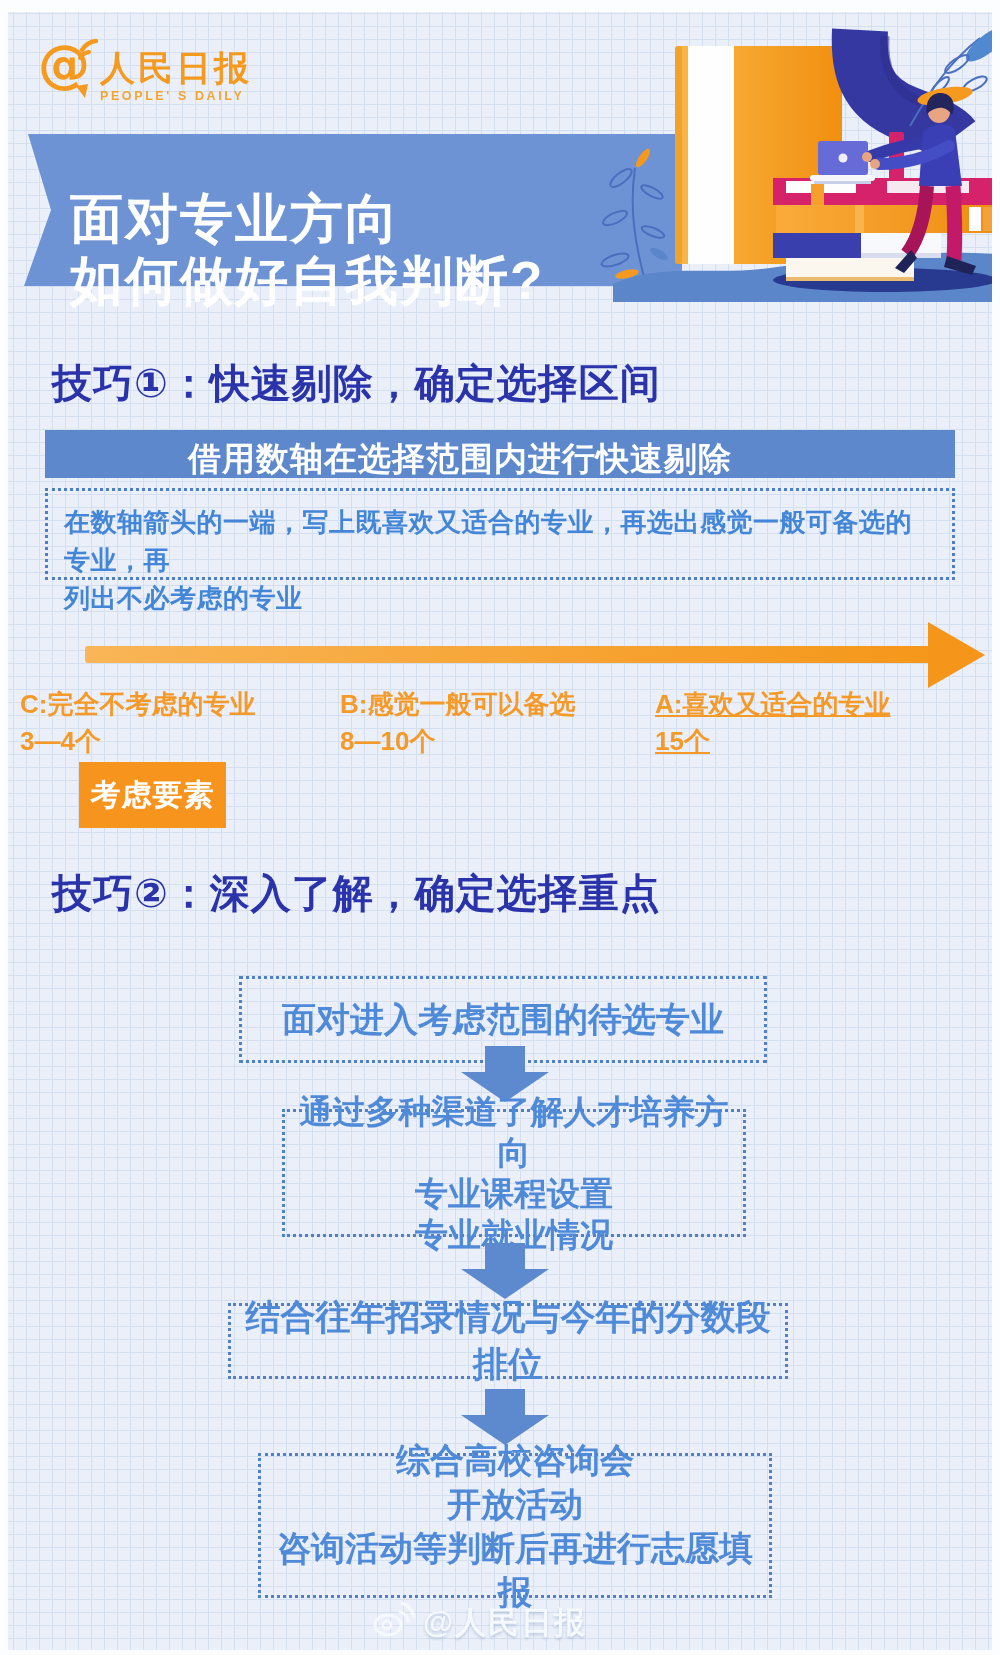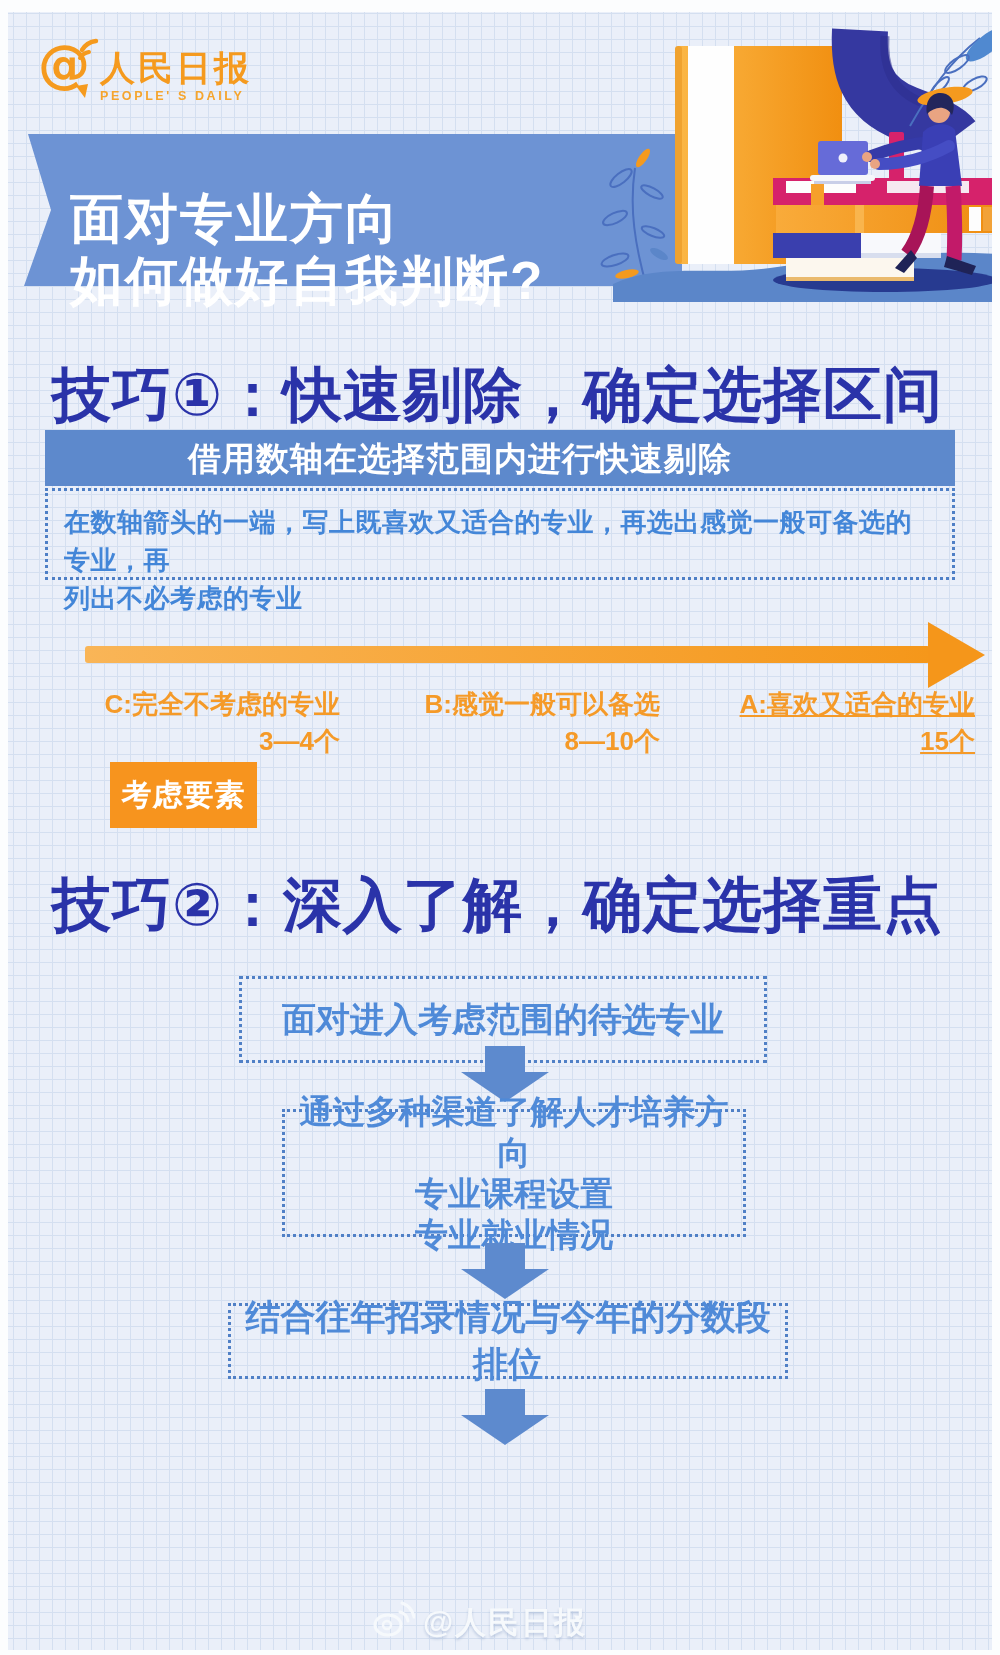--- a/index.html
+++ b/index.html
@@ -26,47 +26,47 @@
     left:24px; top:134px; width:658px; height:152px; background:#6d93d4; z-index:1;
     clip-path:polygon(4px 0, 100% 0, 100% 100%, 0 100%, 27px 50%);
   }
   .banner-text{left:70px; top:142px; z-index:3; color:#ffffff; font-weight:900; letter-spacing:2px;}
   .banner-text .l1{font-size:53px; line-height:62px;margin-top:46px;}
   .banner-text .l2{font-size:53px; line-height:62px;}
 
   .illus{left:555px; top:16px; z-index:2;}
 
   
-  .h-tip{left:52px; color:#2a33a9; font-size:59px; font-weight:900; letter-spacing:1px; z-index:4;}
+  .h-tip{left:52px; color:#2a33a9; font-size:40px; font-weight:900; letter-spacing:1px; z-index:4;}
   .h1{top:356px;}
   .h2{top:866px;}
 
   
   .strip{
-    left:45px; top:430px; width:910px; height:56px; background:#5d89cc;
+    left:45px; top:430px; width:910px; height:48px; background:#5d89cc;
     color:#fff; font-size:33px; font-weight:900; line-height:58px;
     text-align:center; padding-right:80px; box-sizing:border-box; letter-spacing:1px;
   }
   .notebox{
     left:45px; top:488px; width:910px; height:92px; box-sizing:border-box;
     border:3px dotted #4e7fc6; color:#4386d8; font-size:26px; font-weight:600;
     padding:12px 16px 0 16px; line-height:38px; letter-spacing:0.5px;
   }
   .axis{left:85px; top:618px; width:900px; height:72px;}
   .axis-shaft{position:absolute; left:0; top:28px; width:845px; height:17px; border-radius:3px;
     background:linear-gradient(90deg,#f9b557,#f5971a);}
   .axis-head{position:absolute; left:843px; top:4px; width:0; height:0;
     border-left:57px solid #f5961a; border-top:33px solid transparent; border-bottom:33px solid transparent;}
   .axis-labels{left:0; top:686px; width:1000px; height:78px;}
-  .axis-pt{position:absolute; width:320px; text-align:right; color:#f59a28; font-size:26px; font-weight:600; line-height:37px;}
+  .axis-pt{position:absolute; width:320px; text-align:left; color:#f59a28; font-size:26px; font-weight:600; line-height:37px;}
   .axis-pt.c{left:20px;} .axis-pt.b{left:340px;} .axis-pt.a{left:655px;text-decoration:underline;}
 
   .factors-tag{
     left:79px; top:762px; width:147px; height:66px; background:#f7941e; color:#fff;
-    font-size:30px; font-weight:900; text-align:center; line-height:66px; letter-spacing:1px;margin-left:31px;
+    font-size:30px; font-weight:900; text-align:center; line-height:66px; letter-spacing:1px;
   }
   .factors-box{
     left:229px; top:762px; width:707px; height:66px; box-sizing:border-box;
     border:3px dotted #f59a28; color:#f59a28; font-size:26px; font-weight:700;
     display:flex; align-items:center; padding:0 8px; letter-spacing:0.5px;
   }
 
   
   .step{
     box-sizing:border-box; border:3px dotted #5080c6; color:#4f8ad8; font-weight:700;
@@ -248,20 +248,25 @@
     <div class="fa-shaft"></div>
       <div class="fa-head"></div>
   </div>
   <div class="abs step step3">
     <div>结合往年招录情况与今年的分数段排位</div>
   </div>
   <div class="abs flow-arrow fa3">
     <div class="fa-shaft"></div>
       <div class="fa-head"></div>
   </div>
+  <div class="abs step step4">
+    <div>综合高校咨询会</div>
+    <div>开放活动</div>
+    <div>咨询活动等判断后再进行志愿填报</div>
+  </div>
 
   <div class="abs footer">
     <span>
       <svg width="42" height="38" viewBox="0 0 42 38">
         <ellipse cx="15" cy="25" rx="13" ry="10" fill="none" stroke="#f7fafd" stroke-width="3"></ellipse>
         <circle cx="14" cy="25" r="4" fill="none" stroke="#f7fafd" stroke-width="2.5"></circle>
         <path d="M27,12 a11,11 0 0 1 8,9" stroke="#f7fafd" stroke-width="3" fill="none" stroke-linecap="round"></path>
         <path d="M29,3 a19,19 0 0 1 12,14" stroke="#f7fafd" stroke-width="3" fill="none" stroke-linecap="round"></path>
       </svg>
     </span>

